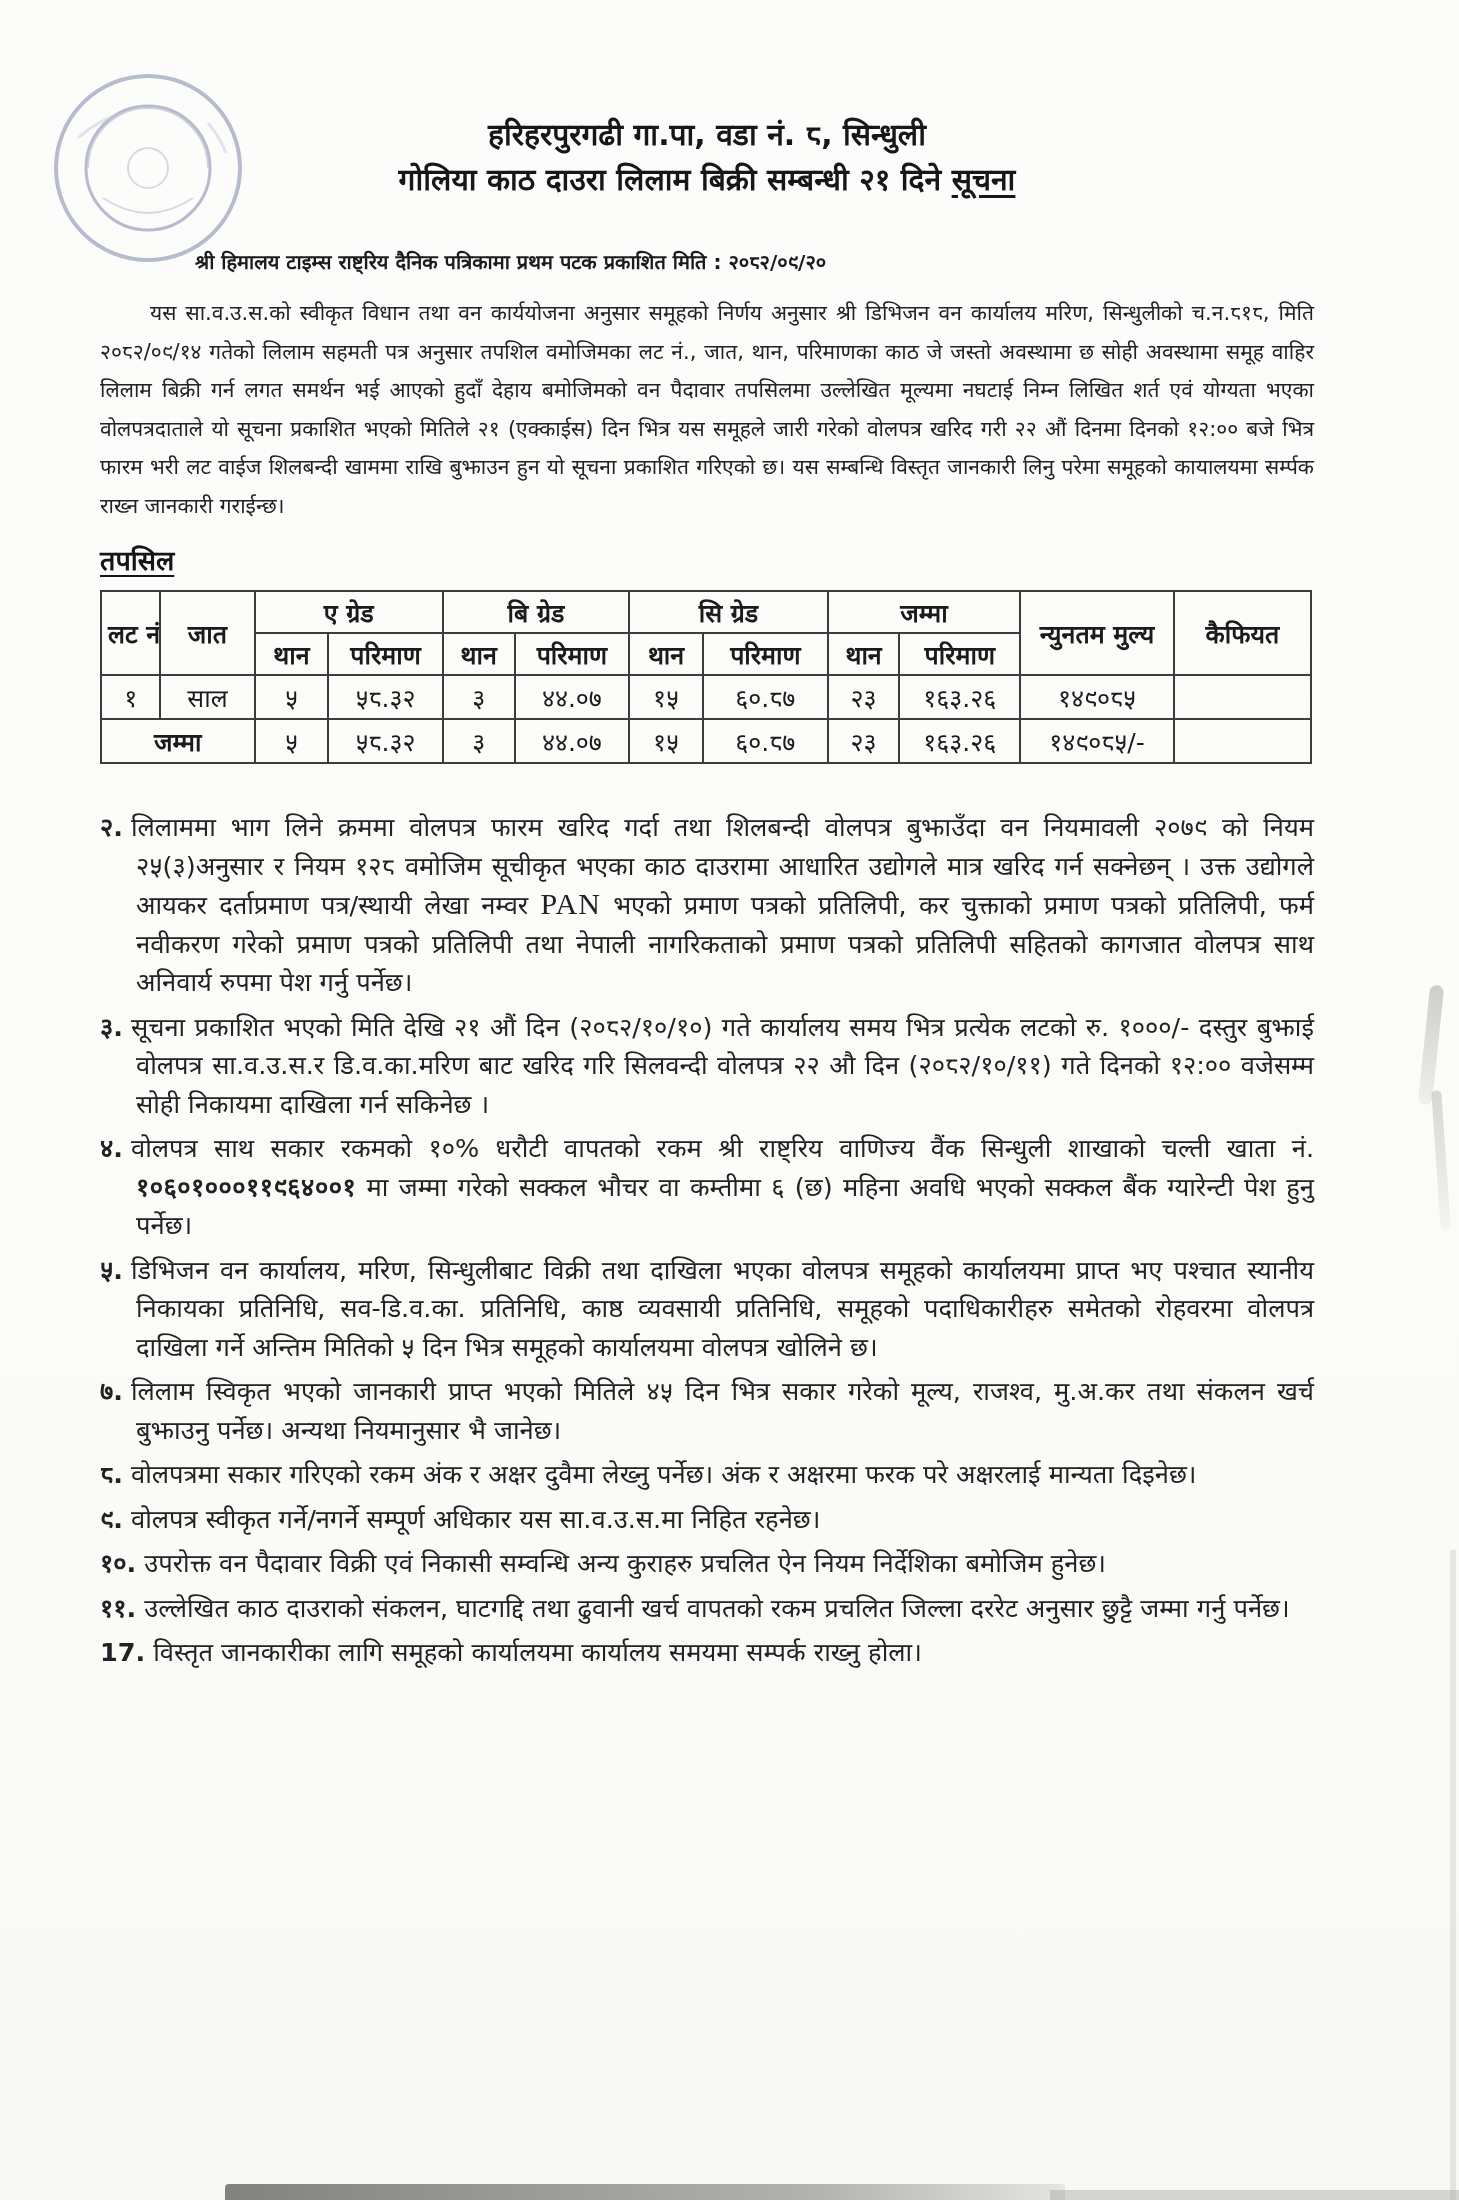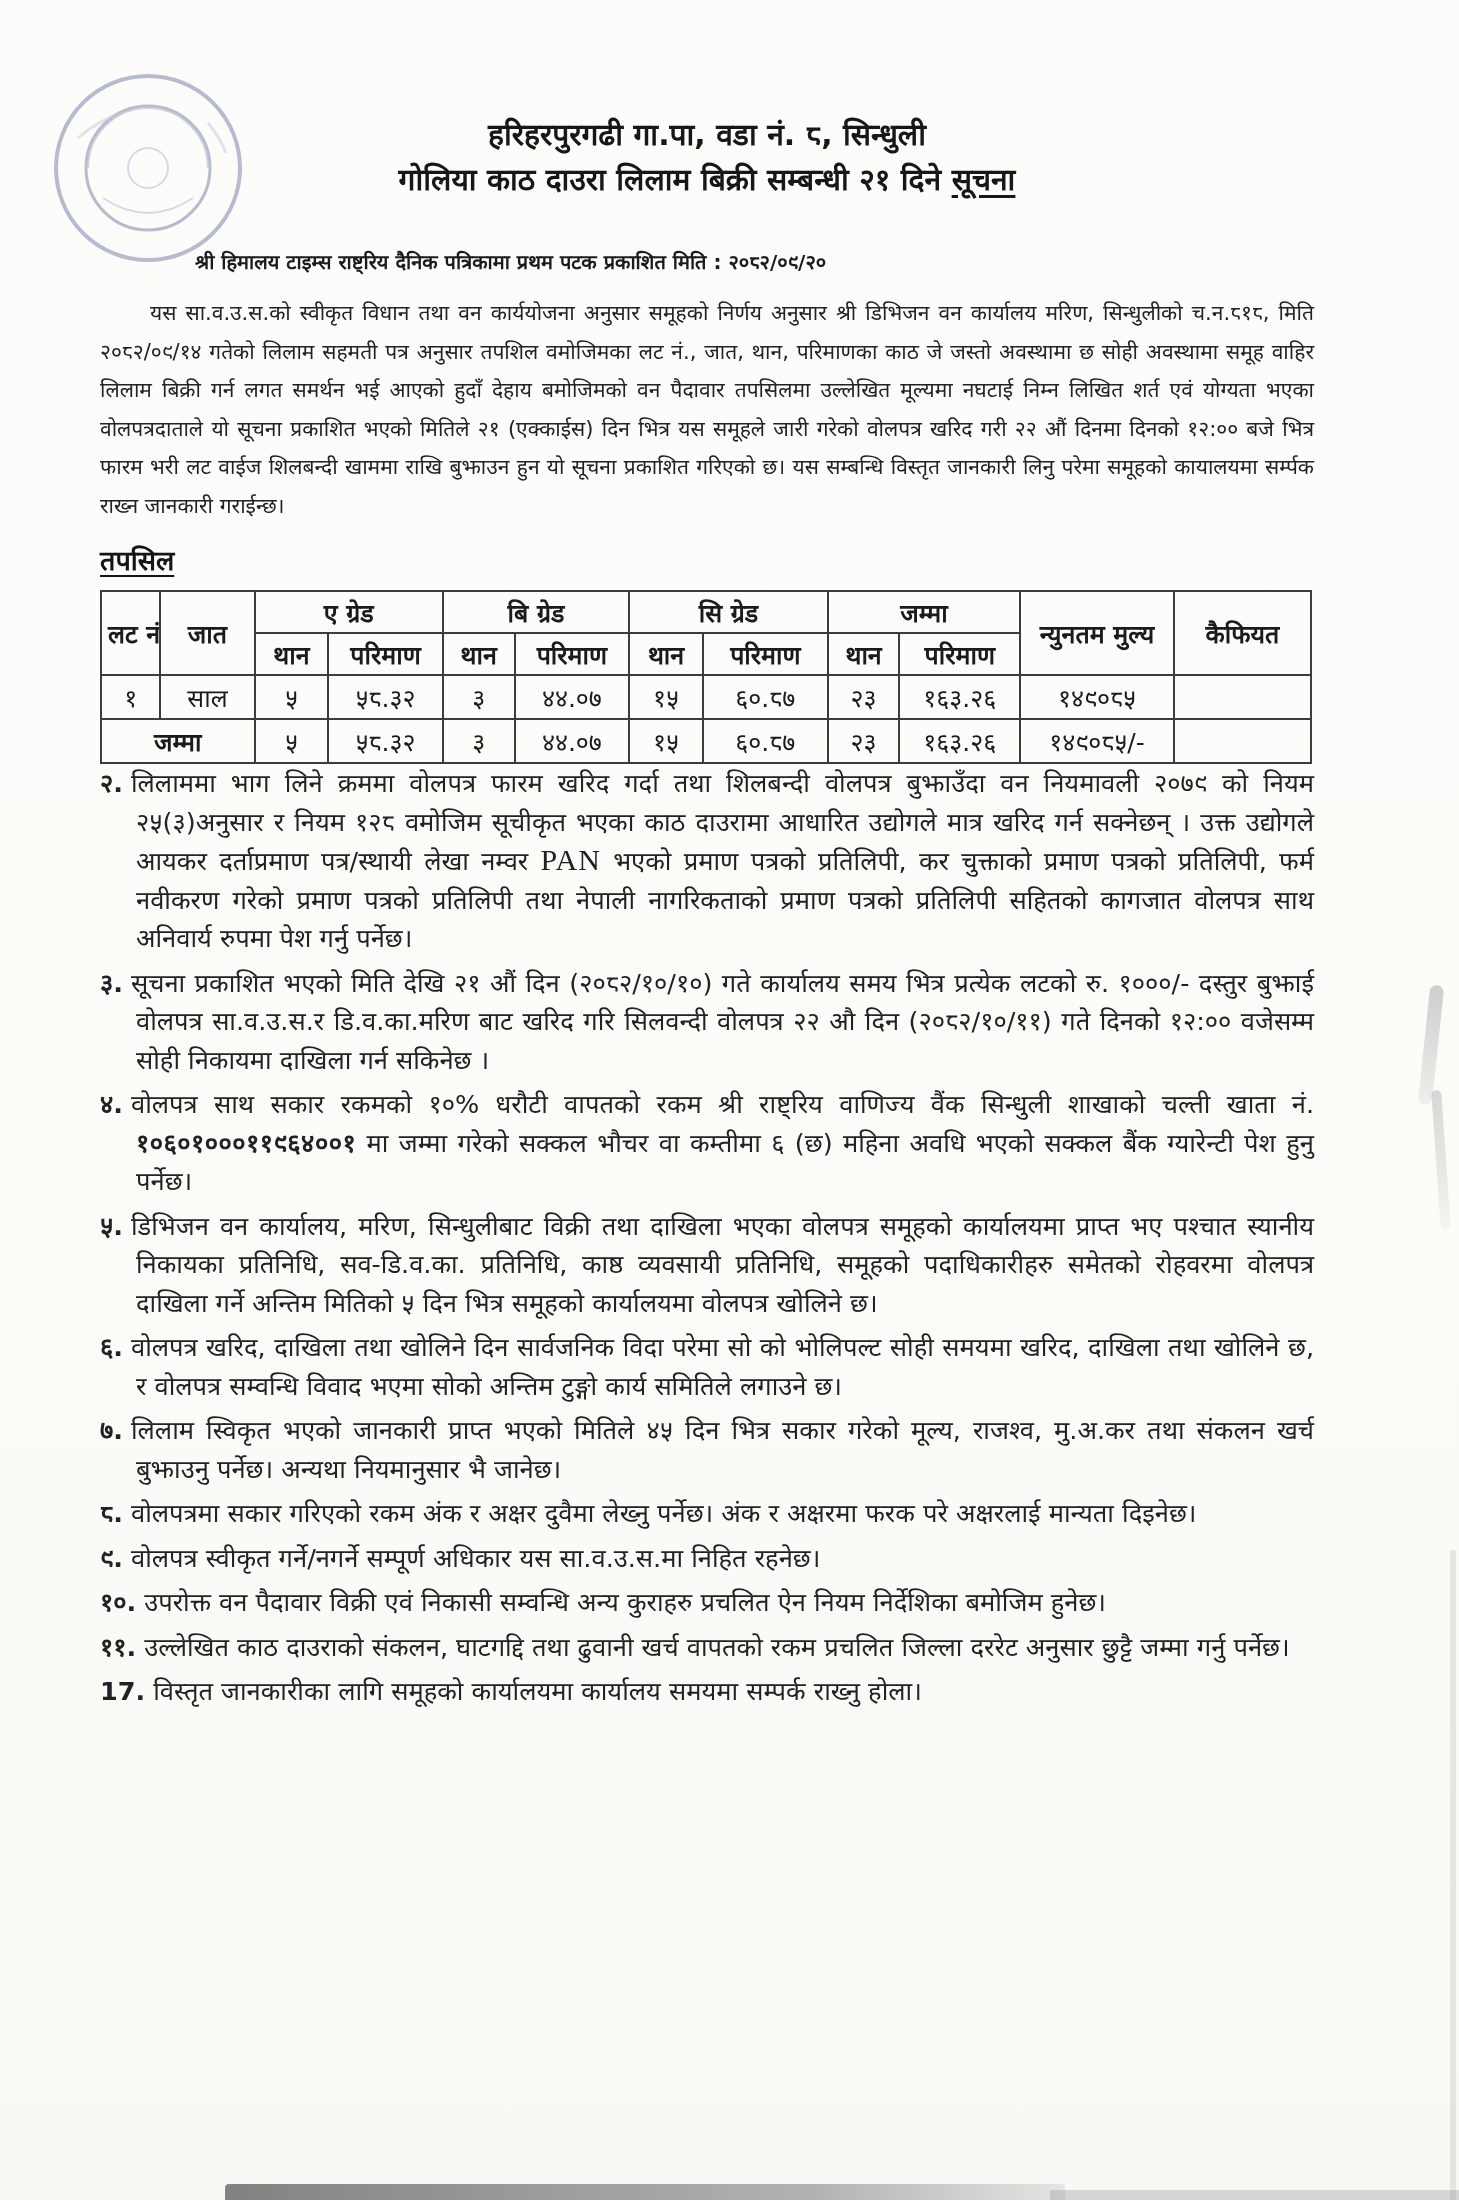--- a/index.html
+++ b/index.html
@@ -51,21 +51,21 @@
   table.lots .sub{ height:42px; }
   table.lots td{ height:36px; }
   .c-lot{width:58px;} .c-jat{width:92px;}
   .c-th1{width:72px;} .c-pr1{width:112px;}
   .c-th2{width:70px;} .c-pr2{width:112px;}
   .c-th3{width:72px;} .c-pr3{width:122px;}
   .c-th4{width:70px;} .c-pr4{width:118px;}
   .c-price{width:150px;} .c-ref{width:134px;}
   .total-label{ font-weight:700; }
   
-  .conds{ }
+  .conds{ margin-top:44px; }
   .cond{
     font-size:25.5px; line-height:38.5px; text-align:justify;
     padding-left:36px; text-indent:-36px; margin-bottom:6px; color:#222226;
   }
   .cond .num{ font-weight:600; margin-right:8px; }
   .cond .pan{ font-family:"Liberation Serif","DejaVu Serif",serif; font-size:30px; letter-spacing:1px; }
   .cond .acct{ font-weight:700; letter-spacing:0.5px; }
   
   .seal{
     position:absolute; left:48px; top:68px; width:200px; height:200px;
@@ -197,23 +197,20 @@
       </div>
 
       <div class="cond">
         <span class="num">४.</span><span>वोलपत्र साथ सकार रकमको १०% धरौटी वापतको रकम श्री राष्ट्रिय वाणिज्य वैंक सिन्धुली शाखाको चल्ती खाता नं. </span><span class="acct">१०६०१०००११९६४००१</span><span> मा जम्मा गरेको सक्कल भौचर वा कम्तीमा ६ (छ) महिना अवधि भएको सक्कल बैंक ग्यारेन्टी पेश हुनु पर्नेछ।</span>
       </div>
 
       <div class="cond">
         <span class="num">५.</span><span>डिभिजन वन कार्यालय, मरिण, सिन्धुलीबाट विक्री तथा दाखिला भएका वोलपत्र समूहको कार्यालयमा प्राप्त भए पश्चात स्यानीय निकायका प्रतिनिधि, सव-डि.व.का. प्रतिनिधि, काष्ठ व्यवसायी प्रतिनिधि, समूहको पदाधिकारीहरु समेतको रोहवरमा वोलपत्र दाखिला गर्ने अन्तिम मितिको ५ दिन भित्र समूहको कार्यालयमा वोलपत्र खोलिने छ।</span>
       </div>
 
-      <div class="cond">
-        <span class="num">६.</span><span>वोलपत्र खरिद, दाखिला तथा खोलिने दिन सार्वजनिक विदा परेमा सो को भोलिपल्ट सोही समयमा खरिद, दाखिला तथा खोलिने छ, र वोलपत्र सम्वन्धि विवाद भएमा सोको अन्तिम टुङ्गो कार्य समितिले लगाउने छ।</span>
-      </div>
 
       <div class="cond">
         <span class="num">७.</span><span>लिलाम स्विकृत भएको जानकारी प्राप्त भएको मितिले ४५ दिन भित्र सकार गरेको मूल्य, राजश्व, मु.अ.कर तथा संकलन खर्च बुझाउनु पर्नेछ। अन्यथा नियमानुसार भै जानेछ।</span>
       </div>
 
       <div class="cond">
         <span class="num">८.</span><span>वोलपत्रमा सकार गरिएको रकम अंक र अक्षर दुवैमा लेख्नु पर्नेछ। अंक र अक्षरमा फरक परे अक्षरलाई मान्यता दिइनेछ।</span>
       </div>
 
       <div class="cond">

